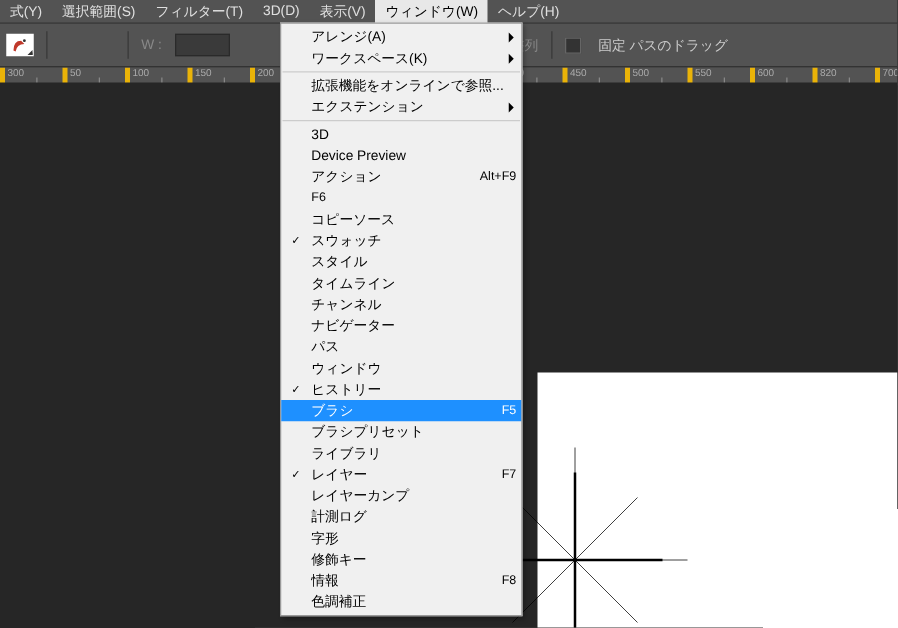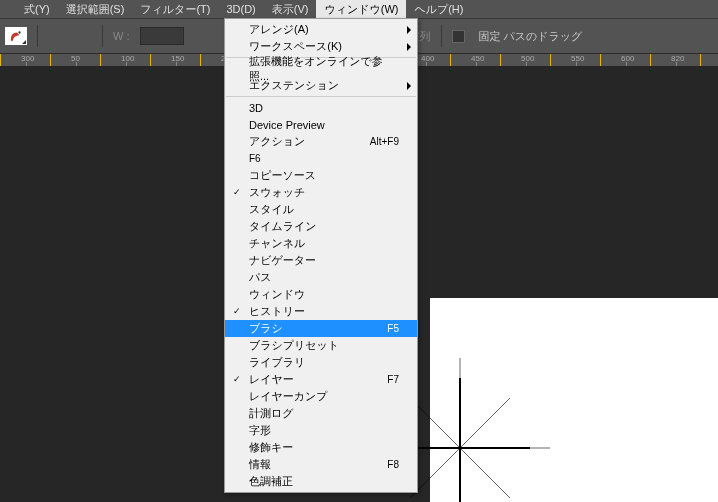--- a/index.html
+++ b/index.html
@@ -1,35 +1,35 @@
 <!DOCTYPE html>
 <html><head>
 <meta charset="utf-8">
 <style>
 body{margin:0;padding:0;background:#424242;font-family:"Meiryo","MS Gothic",sans-serif;font-size:11px;color:#ccc;overflow:hidden;width:718px;height:502px;position:relative}
-.menubar{background:#535353;height:18px;display:flex;align-items:center;padding-left:16px}
+.menubar{background:#535353;height:18px;display:flex;align-items:center;padding-left:0}
 .menu-item{padding:2px 8px;cursor:default;color:#e0e0e0}
 .menu-item.open{background:#e8e8e8;color:#000}
 .toolbar{background:#535353;height:34px;border-top:1px solid #383838;border-bottom:1px solid #2a2a2a;display:flex;align-items:center;padding-left:5px;gap:10px}
 .tool-icon-box{width:22px;height:18px;background:#fff;display:flex;align-items:center;justify-content:center;position:relative}
 .tool-icon-box::after{content:"";position:absolute;right:1px;bottom:1px;border:2px solid transparent;border-right-color:#333;border-bottom-color:#333}
 .pen-svg{width:14px;height:14px}
 .sep{width:1px;height:22px;background:#383838}
 .tb-label{color:#888;font-size:11px}
 .tb-input{width:38px;height:16px;background:#3a3a3a;border:1px solid #2a2a2a;color:#888;font-size:10px;padding:0 2px}
 .checkbox{width:11px;height:11px;border:1px solid #666;background:#333;display:inline-block;vertical-align:middle}
 .chk-label{color:#ccc;margin-left:4px}
 .ruler{background:#535353;height:14px;border-bottom:1px solid #2a2a2a;display:flex;overflow:hidden;font-size:8px;color:#aaa;position:relative}
-.ruler-seg{flex:0 0 50px;border-left:1px solid #eab308;padding-left:20px;height:14px;box-sizing:border-box;position:relative}
+.ruler-seg{flex:0 0 50px;border-left:4px solid #eab308;padding-left:2px;height:14px;box-sizing:border-box;position:relative}
 .ruler-seg::before{content:"";position:absolute;left:25px;top:8px;width:1px;height:6px;background:#888}
 .canvas-area{position:absolute;top:66px;left:0;right:0;bottom:0;background:#262626}
 .canvas{position:absolute;left:430px;top:232px;width:288px;height:270px;background:#fff}
 .star{position:absolute;left:-70px;top:50px;width:200px;height:200px}
 .dropdown{position:absolute;left:224px;top:18px;width:192px;background:#f0f0f0;border:1px solid #999;box-shadow:2px 2px 4px rgba(0,0,0,.3);color:#000;font-size:11px;padding:2px 0}
-.dd-row{display:flex;align-items:center;height:17px;padding:0 18px 0 24px;position:relative;cursor:default}
+.dd-row{display:flex;align-items:center;height:17px;padding:0 4px 0 24px;position:relative;cursor:default}
 .dd-row.hl{background:#1e90ff;color:#fff}
 .dd-short{flex:1}
 .dd-sc{color:#000;font-size:10px}
 .dd-row.hl .dd-sc{color:#fff}
 .dd-sep{height:1px;background:#ccc;margin:2px 1px}
 .arrow-r{position:absolute;right:6px;top:5px;width:0;height:0;border-top:4px solid transparent;border-bottom:4px solid transparent;border-left:4px solid #000}
 .check-mark{position:absolute;left:8px;top:3px;font-size:9px}
 </style>
 </head>
 <body>

